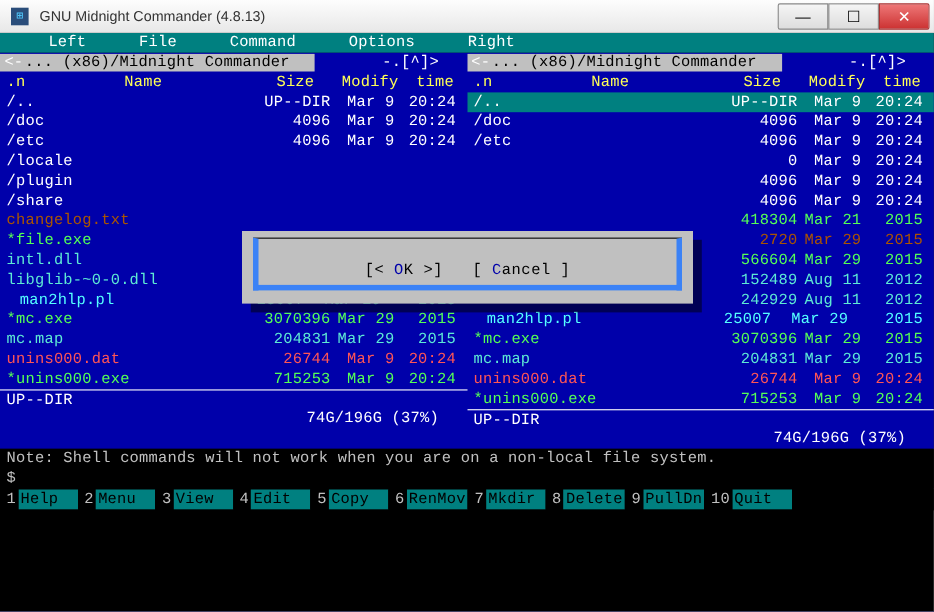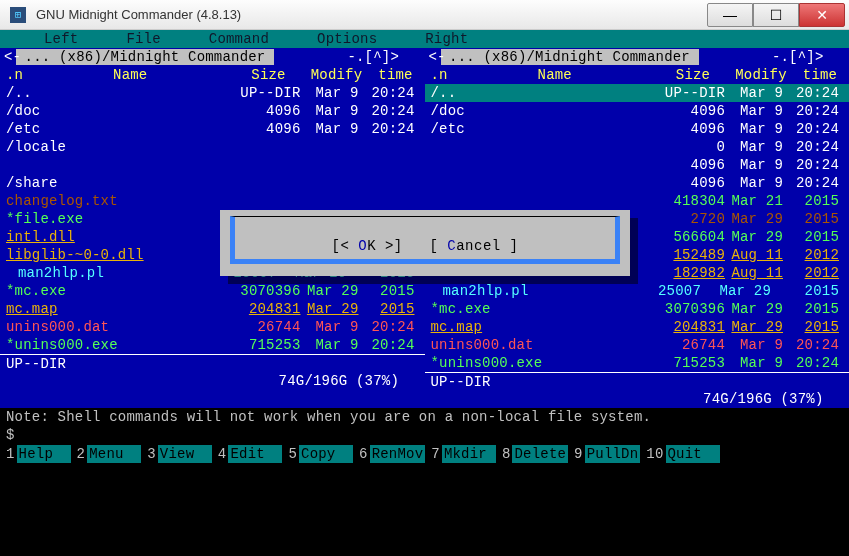--- a/index.html
+++ b/index.html
@@ -9,46 +9,46 @@
   .titlebar-icon { width: 16px; height: 16px; background: #2a4d7a; margin: 0 6px; display: flex; align-items: center; justify-content: center; }
   .titlebar-icon span { color: #4fc3f7; font-size: 10px; font-weight: bold; }
   .titlebar-text { flex: 1; font-family: 'Segoe UI', sans-serif; font-size: 13px; color: #333; padding-left: 4px; }
   .win-buttons { display: flex; gap: 0; }
   .win-btn { width: 46px; height: 24px; border: 1px solid #888; display: flex; align-items: center; justify-content: center; font-family: sans-serif; font-size: 14px; background: linear-gradient(#f5f5f5,#ddd); cursor: pointer; }
   .win-btn.min { border-radius: 2px 0 0 2px; }
   .win-btn.close { background: linear-gradient(#e77,#c33); color: #fff; border-color: #a33; border-radius: 0 2px 2px 0; }
   .terminal { background: #000; height: 526px; color: #c0c0c0; line-height: 18px; letter-spacing: 0.2px; position: relative; }
   .menu-bar { background: #008080; color: #000; display: flex; padding: 0 20px; height: 18px; }
   .menu-item { padding: 0 24px; }
-  .menu-item .hl { color: #0f172a; text-align: center; }
+  .menu-item .hl { color: #ffffff; text-align: center; }
   .panels { display: flex; background: #0000aa; }
   .panel { flex: 1; color: #fff; }
   .panel-border-top { height: 18px; position: relative; }
-  .panel-path { background: #c0c0c0; color: #000; padding: 0 0; margin-left: 16px; }
+  .panel-path { background: #c0c0c0; color: #000; padding: 0 14px; }
   .panel-nav { position: absolute; right: 6%; top: 0; color: #fff; }
   .panel-header { display: flex; height: 18px; }
   .panel-header .col { color: #ffff55; }
   .col-dot { width: 30px; padding-left: 6px; }
   .col-name { flex: 1; text-align: center; }
   .col-size { width: 76px; text-align: center; }
   .col-mod { width: 60px; text-align: center; }
   .col-time { width: 58px; text-align: center; }
   .rows { }
   .row { display: flex; height: 18px; padding: 0 6px; }
   .row.sel { background: #008080; }
   .rn { flex: 1; }
   .rs { width: 76px; text-align: right; }
   .rm { width: 60px; text-align: right; padding-right: 2px; }
   .rt { width: 58px; text-align: right; padding-right: 4px; }
   .c-white { color: #ffffff; }
   .c-brown { color: #aa5500; }
   .c-red { color: #ff5555; }
   .c-green { color: #55ff55; }
   .c-cyan { color: #55ffff; margin-left: 12px; }
-  .c-gray { color: #eab308; text-decoration: underline; }
+  .c-gray { color: #5eead4; }
   .summary-row { border-top: 1px solid #fff; height: 18px; padding: 0 6px; display: flex; }
   .disk-row { height: 18px; color: #fff; position: relative; }
   .disk-info { position: absolute; right: 6%; }
   .note-area { background: #000; color: #c0c0c0; padding: 0 6px; }
   .prompt { color: #c0c0c0; }
   .fkeys { background: #000; display: flex; height: 20px; align-items: center; }
   .fkey { display: flex; align-items: center; }
   .fkey .num { background: #000; color: #c0c0c0; padding: 0 2px 0 6px; }
   .fkey .lbl { background: #008080; color: #000; padding: 0 2px; min-width: 54px; display: inline-block; }
   .dialog { position: absolute; left: 220px; top: 180px; background: #c0c0c0; color: #000; width: 410px; padding: 6px 10px 12px 10px; border: none; box-shadow: 8px 8px 0 rgba(0,0,0,0.5); }
@@ -120,20 +120,21 @@
       <div class="rm c-white">Mar  9</div>
       <div class="rt c-white">20:24</div>
     </div>
             <div class="row">
       <div class="rn c-white">/locale</div>
       <div class="rs c-white"></div>
       <div class="rm c-white"></div>
       <div class="rt c-white"></div>
     </div>
             <div class="row">
+      <div class="rn c-white">/plugin</div>
       <div class="rs c-white"></div>
       <div class="rm c-white"></div>
       <div class="rt c-white"></div>
     </div>
             <div class="row">
       <div class="rn c-white">/share</div>
       <div class="rs c-white"></div>
       <div class="rm c-white"></div>
       <div class="rt c-white"></div>
     </div>
@@ -269,21 +270,21 @@
       <div class="rt c-green">2015</div>
     </div>
             <div class="row">
       <div class="rn c-gray"></div>
       <div class="rs c-gray">152489</div>
       <div class="rm c-gray">Aug 11</div>
       <div class="rt c-gray">2012</div>
     </div>
             <div class="row">
       <div class="rn c-gray"></div>
-      <div class="rs c-gray">182982</div>
+      <div class="rs c-gray">242929</div>
       <div class="rm c-gray">Aug 11</div>
       <div class="rt c-gray">2012</div>
     </div>
             <div class="row">
       <div class="rn c-cyan"> man2hlp.pl</div>
       <div class="rs c-cyan">25007</div>
       <div class="rm c-cyan">Mar 29</div>
       <div class="rt c-cyan">2015</div>
     </div>
             <div class="row">

